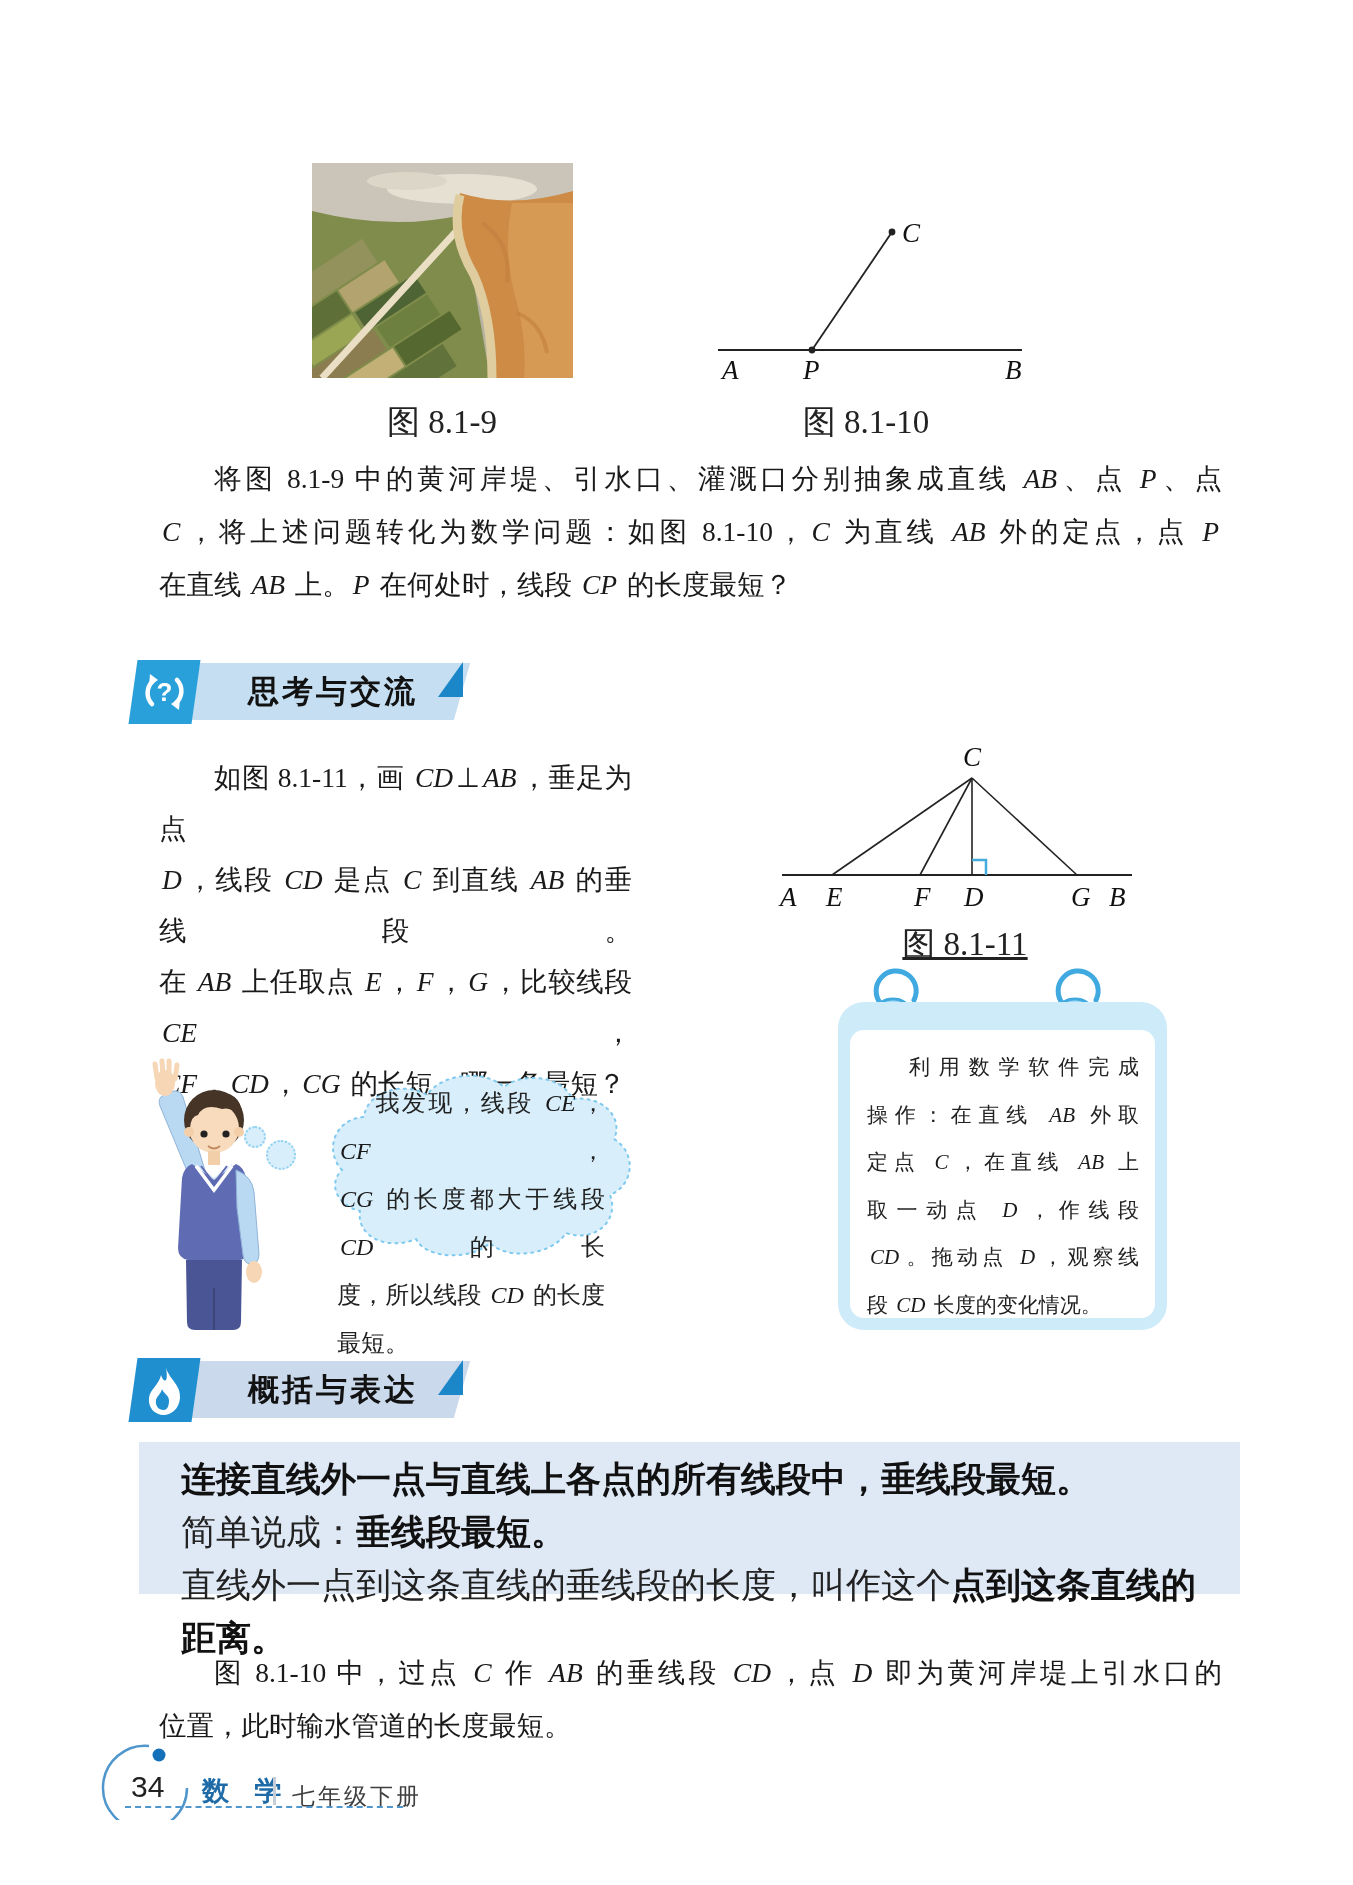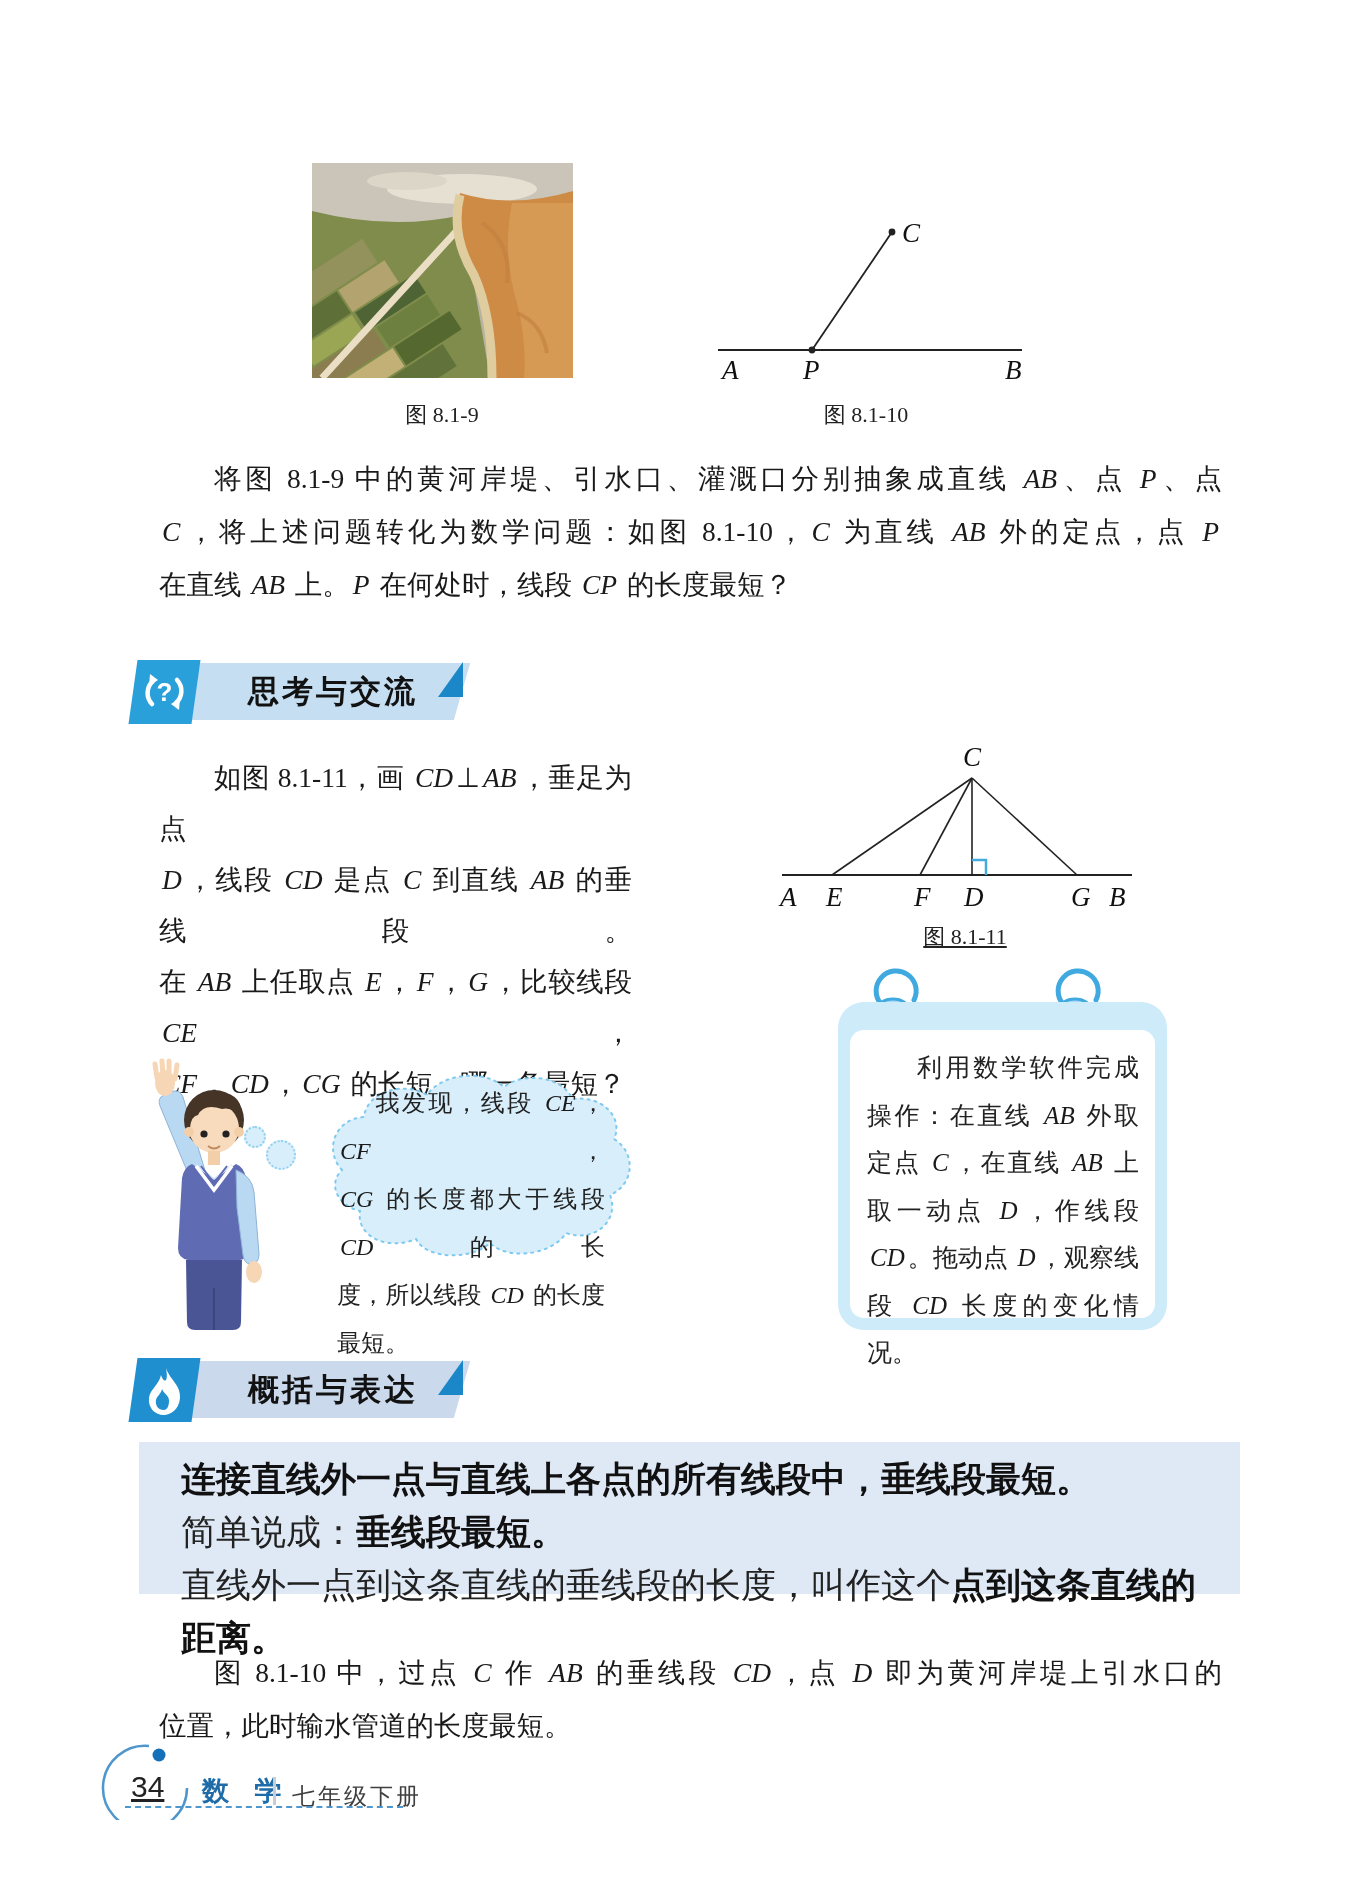--- a/index.html
+++ b/index.html
@@ -9,21 +9,21 @@
   
   .para{position:absolute;font-size:27.5px;line-height:53px;}
   .line{text-align:justify;text-align-last:justify;}
   .line.last{text-align:last;text-align-last:left;}
   .line.ind{text-indent:2em;}
   .seg-math{font-style:italic;font-family:"Liberation Serif",serif;padding:0 3px;}
   .seg-cn{font-family:Liberation Serif, serif;}
   .seg-kai{font-family:"Liberation Serif",serif;color:#222;}
   .seg-bold{font-family:"Liberation Sans",sans-serif;font-weight:700;color:#111;}
 
-  .fig-caption{position:absolute;width:170px;text-align:center;font-size:22px;color:#222;}
+  .fig-caption{position:absolute;width:170px;text-align:center;font-size:33px;color:#222;}
 
   
   .sec-header{position:absolute;left:133px;width:470px;height:64px;}
   .hdr-banner{position:absolute;left:59px;top:3px;width:270px;height:57px;transform:skewX(-16deg);}
   .think-h .hdr-banner{background:#C5DEF1;}
   .express-h .hdr-banner{background:#CBD9EC;}
   .hdr-title{transform:skewX(16deg);font-family:"Liberation Sans",sans-serif;font-weight:700;
              font-size:31px;line-height:57px;padding-left:56px;letter-spacing:3px;color:#121212;white-space:nowrap;}
   .hdr-icon{position:absolute;left:0;top:0;width:63px;height:64px;transform:skewX(-8deg);}
   .think-h .hdr-icon{background:#2AA0DB;}
@@ -38,26 +38,26 @@
   .concept-box{position:absolute;left:139px;top:1442px;width:1101px;height:152px;background:#DFE9F6;
                box-sizing:border-box;padding:11px 20px 0 42px;font-size:35px;line-height:52px;}
 
   
   .cloud-text{position:absolute;left:337px;top:1079px;width:268px;font-size:24px;line-height:48px;}
   .cloud-text .line.ind{text-indent:1.6em;}
 
   
   .note{position:absolute;left:838px;top:1002px;width:329px;height:328px;background:#CEEBF9;border-radius:26px;}
   .note-inner{position:absolute;left:12px;top:28px;right:12px;bottom:12px;background:#ffffff;border-radius:14px;
-              box-sizing:border-box;padding:14px 16px 0 17px;font-size:25px;line-height:47.5px;}
+              box-sizing:border-box;padding:14px 16px 0 17px;font-size:21px;line-height:47.5px;}
   .rings{position:absolute;left:838px;top:960px;width:329px;height:72px;}
 
   
   .footer-num{position:absolute;left:131px;top:1770px;font-family:"Liberation Sans",sans-serif;
-              font-size:30px;color:#222;text-decoration:underline;}
+              font-size:30px;color:#222;}
   .footer-subject{position:absolute;left:202px;top:1773px;font-family:"Liberation Sans",sans-serif;
                   font-weight:700;font-size:27px;color:#1E6BA8;letter-spacing:9px;}
   .footer-bar{position:absolute;left:273px;top:1777px;width:3px;height:28px;background:#C7CDD6;}
   .footer-vol{position:absolute;left:292px;top:1781px;font-size:23px;color:#404040;letter-spacing:3px;}
   .footer-dash{position:absolute;left:125px;top:1806px;width:278px;border-top:2px dashed #4E96CC;}
 </style>
 </head>
 <body>
 
 <div class="page">

